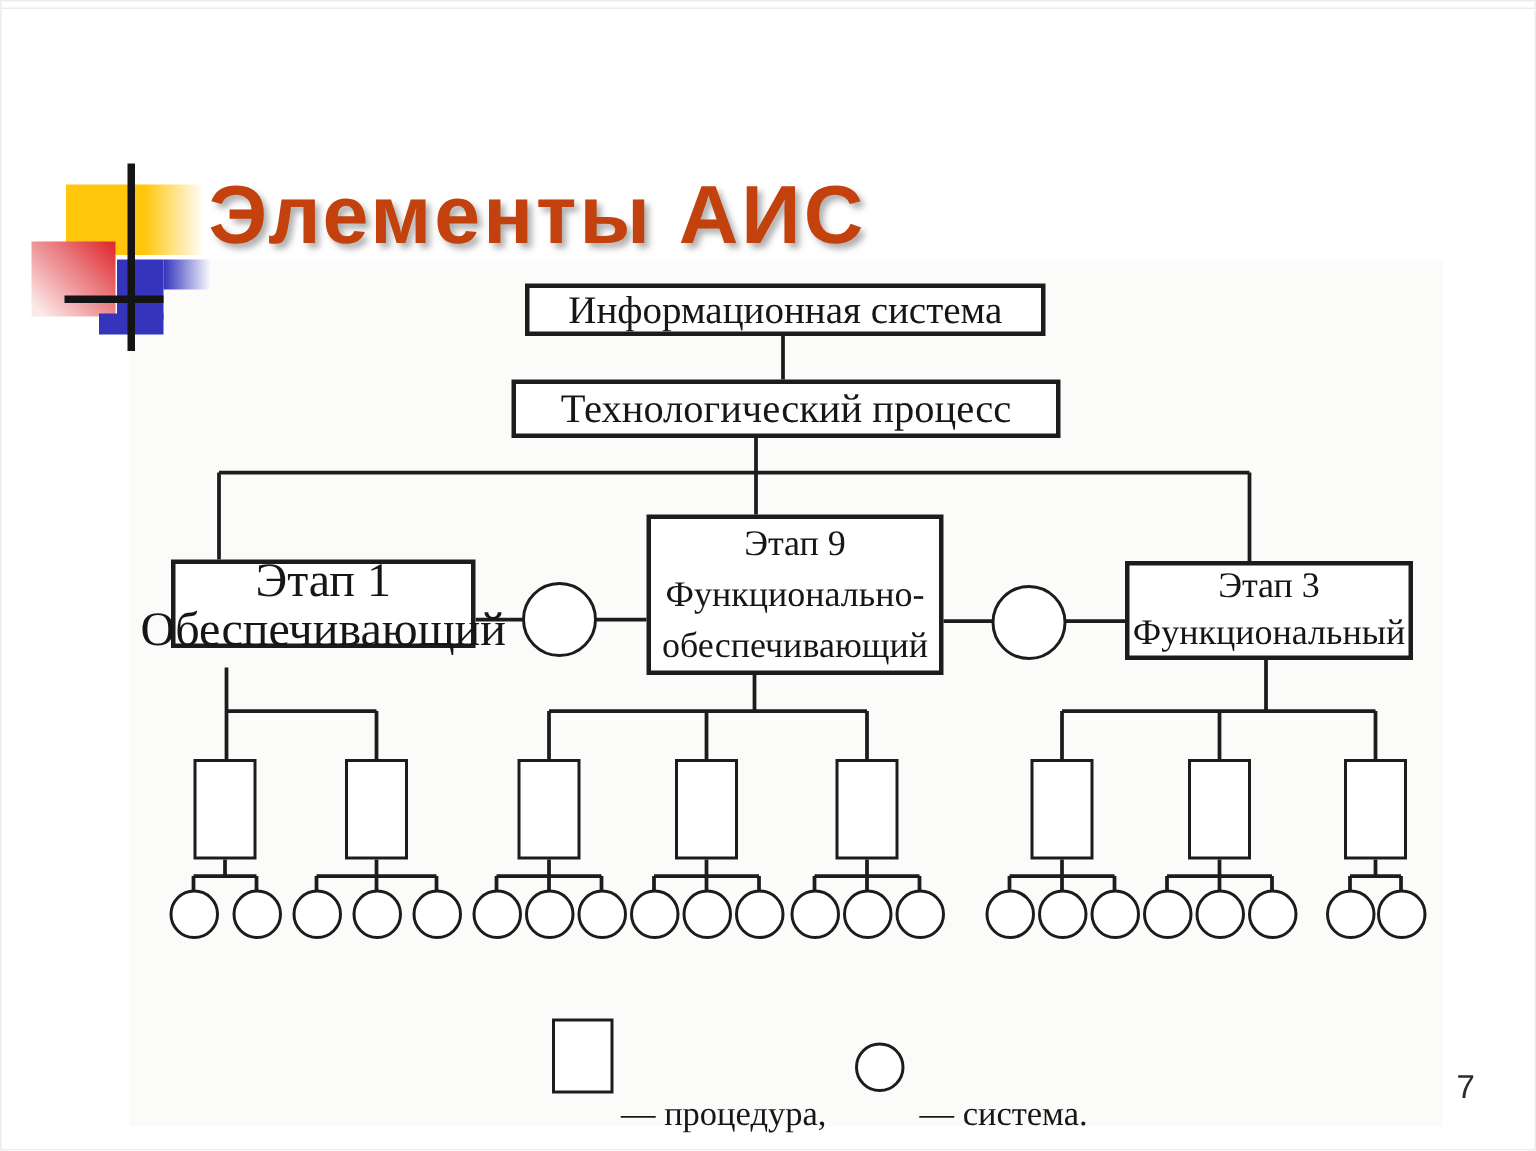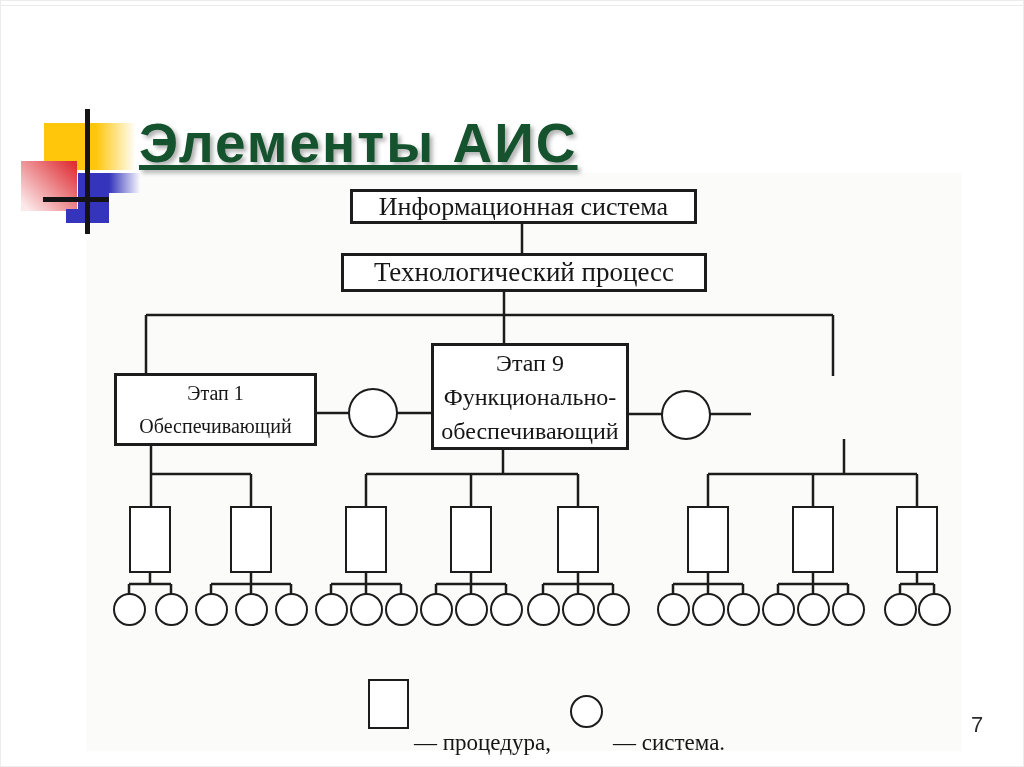--- a/index.html
+++ b/index.html
@@ -11,43 +11,42 @@
   .abs{position:absolute;}
   
   .top-rule{left:0;top:4px;width:1024px;height:1px;background:#ecebe7;}
   
   .scan-bg{left:85px;top:172px;width:876px;height:578px;background:#fbfbf9;}
   
   .title{
     left:138px;top:110px;width:700px;
     font-family:"Liberation Sans", sans-serif;
     font-size:55px;font-weight:900;letter-spacing:2px;
-    color:#14532d;
+    color:#c2410c;
     text-shadow:3px 3px 4px rgba(110,110,110,0.55);
     white-space:nowrap;
-    text-decoration:underline;
   }
   
   .dec-yellow{left:43px;top:122px;width:52px;height:47px;background:#ffc60b;}
   .dec-yellow-fade{left:95px;top:122px;width:40px;height:47px;background:linear-gradient(to right,#ffc60b,#ffffff);}
   .dec-red{left:20px;top:160px;width:56px;height:50px;background:linear-gradient(225deg,#df2f35 5%,#fbe9ea 92%);}
   .dec-blue{left:77px;top:172px;width:31px;height:40px;background:#3434bd;}
   .dec-blue-low{left:65px;top:208px;width:43px;height:14px;background:#3434bd;}
   .dec-blue-fade{left:108px;top:172px;width:32px;height:20px;background:linear-gradient(to right,#3434bd,#ffffff);}
   .dec-vline{left:84px;top:108px;width:5px;height:125px;background:#141414;}
   .dec-hline{left:42px;top:196px;width:66px;height:5px;background:#141414;}
   
   .box{
     border:3px solid #1c1c1c;background:#ffffff;box-sizing:border-box;
     display:flex;flex-direction:column;align-items:center;justify-content:center;
     text-align:right;color:#161616;
   }
   .box-system{left:349px;top:188px;width:347px;height:35px;font-size:26px;}
   .box-process{left:340px;top:252px;width:366px;height:39px;font-size:27px;}
-  .box-stage1{left:113px;top:372px;width:203px;height:73px;font-size:20px;line-height:33px;}
+  .box-stage1{left:113px;top:372px;width:203px;height:59px;font-size:32px;line-height:33px;}
   .box-stage2{left:430px;top:342px;width:198px;height:107px;font-size:24px;line-height:34px;}
   .box-stage3{left:749px;top:373px;width:192px;height:66px;font-size:24px;line-height:31px;}
   .opbig{
     width:50px;height:50px;border:2.5px solid #1c1c1c;border-radius:50%;
     background:#ffffff;box-sizing:border-box;
   }
   .proc{
     width:42px;height:67px;border:2.5px solid #1c1c1c;
     background:#ffffff;box-sizing:border-box;top:505px;
   }
@@ -119,20 +118,24 @@
 
   <div class="abs box box-stage1">
     <span>Этап 1</span>
     <span>Обеспечивающий</span>
   </div>
   <div class="abs box box-stage2">
     <span>Этап 9</span>
     <span>Функционально-</span>
     <span>обеспечивающий</span>
   </div>
+  <div class="abs box box-stage3">
+    <span>Этап 3</span>
+    <span>Функциональный</span>
+  </div>
 
   <div class="abs opbig" style="left:347px;top:387px;"></div>
   <div class="abs opbig" style="left:660px;top:389px;"></div>
 
   <div class="abs proc" style="left:128px;"></div>
   <div class="abs proc" style="left:229px;"></div>
   <div class="abs proc" style="left:344px;"></div>
   <div class="abs proc" style="left:449px;"></div>
   <div class="abs proc" style="left:556px;"></div>
   <div class="abs proc" style="left:686px;"></div>

